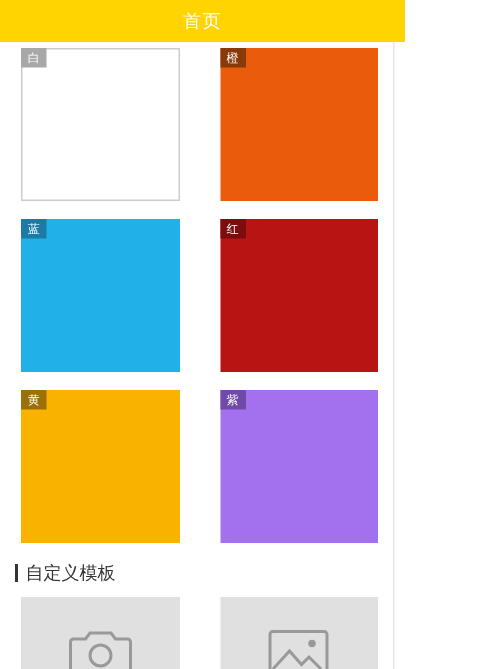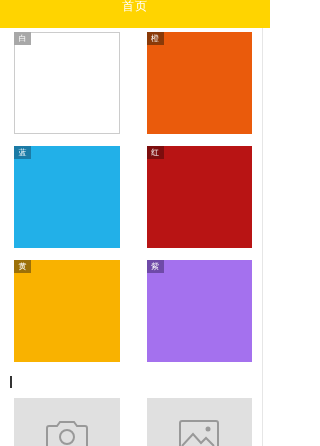--- a/index.html
+++ b/index.html
@@ -13,21 +13,21 @@
     font-family: "DejaVu Sans", "Liberation Sans", sans-serif;
     overflow: hidden;
     position: relative;
   }
 
   
   .app-header {
     height: 28px;
     background: #ffd400;
     display: flex;
-    align-items: flex-start;
+    align-items: center;
     justify-content: center;
     position: relative;
     font-family: Liberation Serif, serif;
   }
   .app-header .title {
     color: #ffffff;
     font-size: 12px;
     letter-spacing: 1px;
     line-height: 1;
   }
@@ -165,20 +165,21 @@
 
     <div class="tile">
       <div class="tile-swatch" id="sw5" style="background: rgb(164, 113, 238);"></div>
       <div class="tile-badge" id="bg5" style="background: rgb(111, 74, 168);">紫</div>
     </div>
 
   </div>
 
   <div class="section-heading">
     <span class="accent-bar"></span>
+    <span class="heading-text">自定义模板</span>
   </div>
 
   <div class="template-grid">
 
     <div class="template-card" style="background: rgb(224, 224, 224);">
       <span>
         <svg width="42" height="34" viewBox="0 0 42 34" fill="none" stroke="#999999" stroke-width="2">
           <path d="M3 9h8l3-4h14l3 4h8a2 2 0 0 1 2 2v18a2 2 0 0 1-2 2H3a2 2 0 0 1-2-2V11a2 2 0 0 1 2-2z"></path>
           <circle cx="21" cy="20" r="7"></circle>
         </svg>

